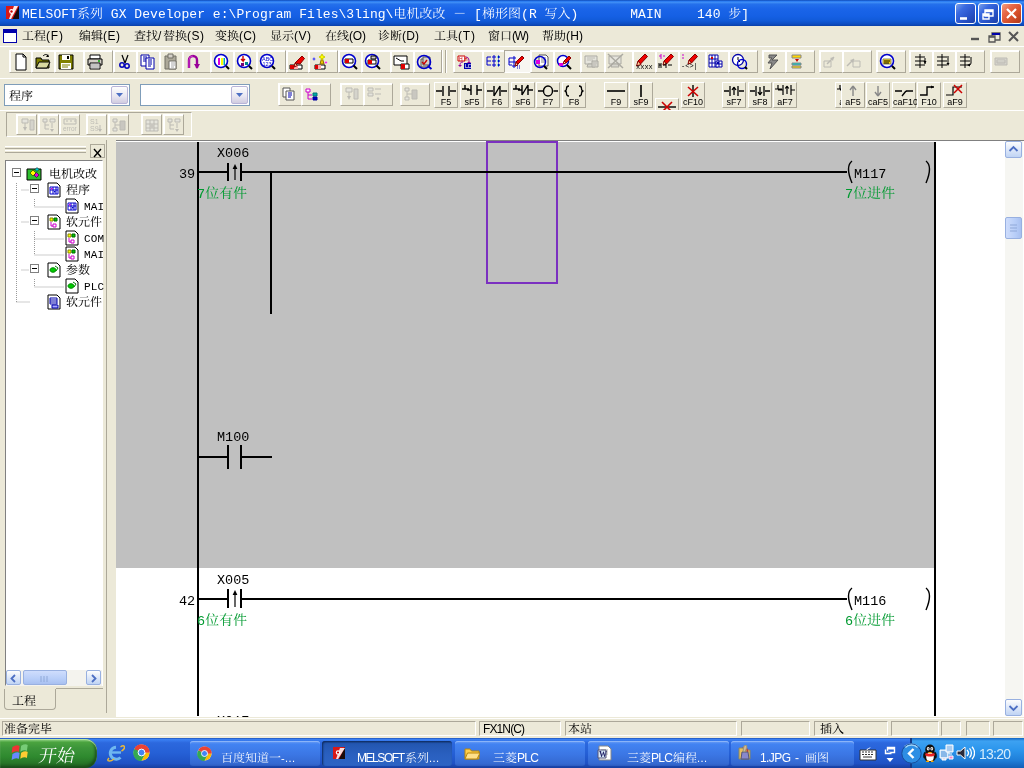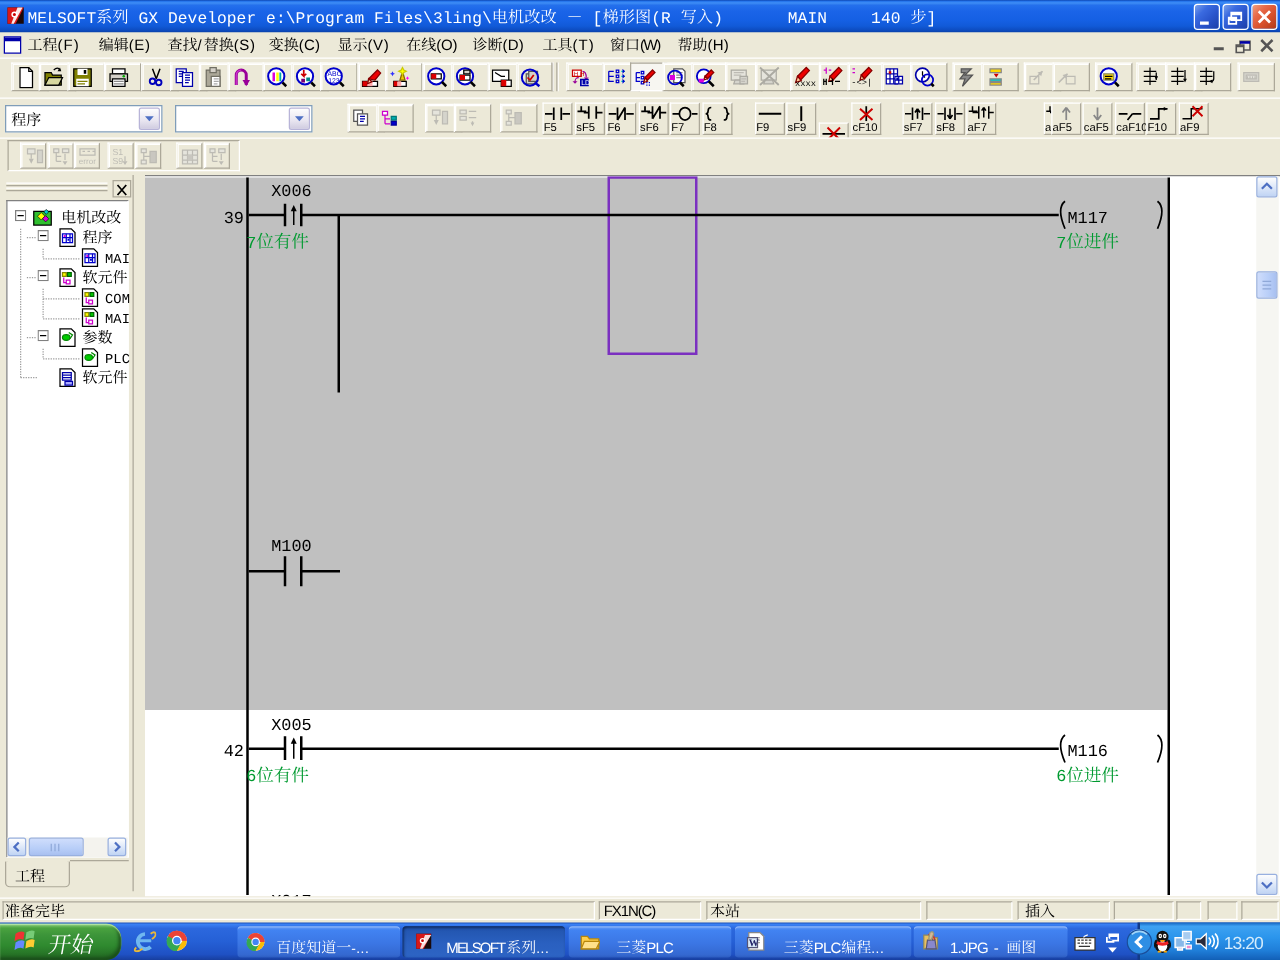--- a/index.html
+++ b/index.html
@@ -4,21 +4,21 @@
 html,body{width:1024px;height:768px;overflow:hidden;font-family:"Liberation Sans",sans-serif}
 .abs{position:absolute}
 #root{position:relative;width:1024px;height:768px;background:#ECE9D8}
 .tbtn{position:absolute;width:30px;height:23px;background:#ECE9D8;border:1px solid #ECE9D8;
  border-top-color:#fff;border-left-color:#fff;border-right-color:#ACA899;border-bottom-color:#ACA899;
  box-shadow:1px 1px 0 #fff inset}
 .tbtn svg{position:absolute;left:2px;top:2px}
 .tbtn.dis svg{opacity:.55;filter:grayscale(100%) contrast(55%) brightness(114%)}
 .lbtn{position:absolute;width:24px;height:26px;background:#ECE9D8;
  border:1px solid #ECE9D8;border-top-color:#fff;border-left-color:#fff;border-right-color:#ACA899;border-bottom-color:#ACA899}
-.lbl{position:absolute;font-family:"Liberation Sans",sans-serif;font-size:9px;color:#000;width:100%;text-align:left;bottom:0px;letter-spacing:0px}
+.lbl{position:absolute;font-family:"Liberation Sans",sans-serif;font-size:9px;color:#000;width:100%;text-align:center;bottom:0px;letter-spacing:0px}
 .hl{position:absolute;background:#000}
 </style></head><body>
 <div id="root">
 
 <div class="abs" style="left:0;top:0;width:1024px;height:26px;background:linear-gradient(180deg,#0d47b5 0%,#2a7cf2 5%,#3f8ef5 9%,#2470ec 16%,#1a64e8 35%,#1560e4 62%,#115ad8 80%,#0d4cc0 93%,#0a40a8 100%)">
 <svg class="abs" style="left:4px;top:4px" width="17" height="17" viewBox="0 0 17 17">
 <path d="M2 2h13v13H2z" fill="#1a0808"></path>
 <path d="M2 2h13L8.5 15H2z" fill="#d81818"></path>
 <path d="M10 2h4L7 15H5z" fill="#fff" opacity=".9"></path>
 <circle cx="7.5" cy="7.5" r="2.4" fill="#fff"></circle>

